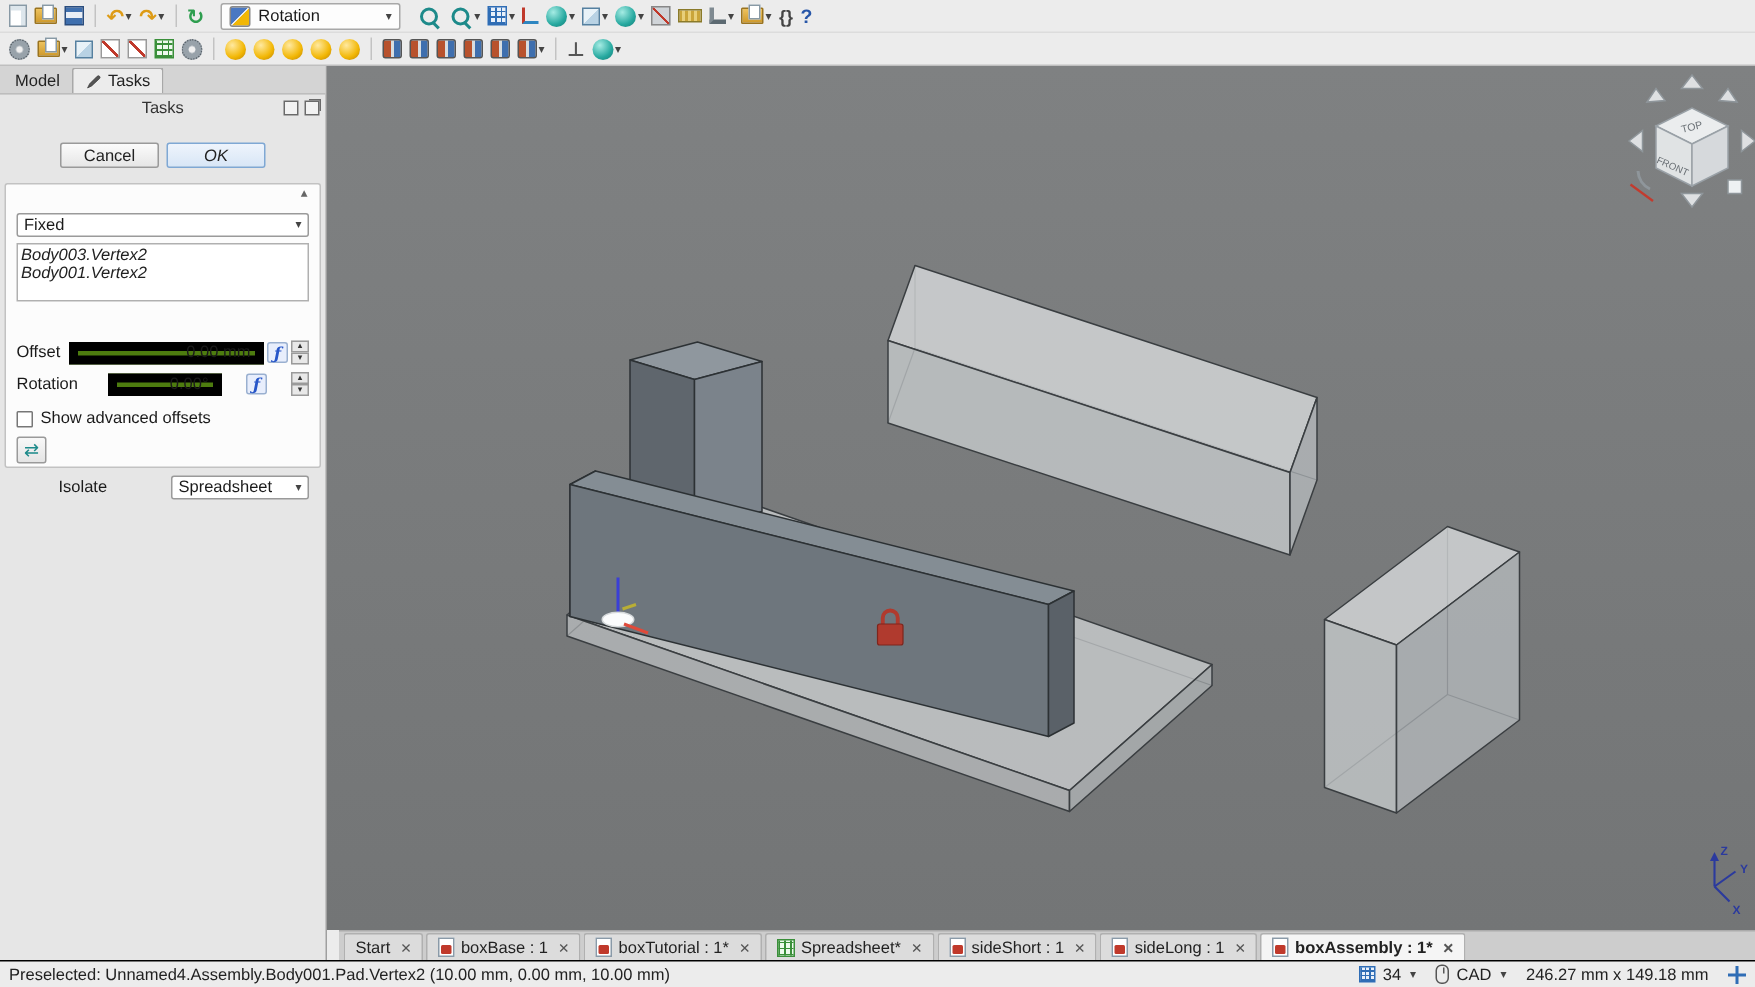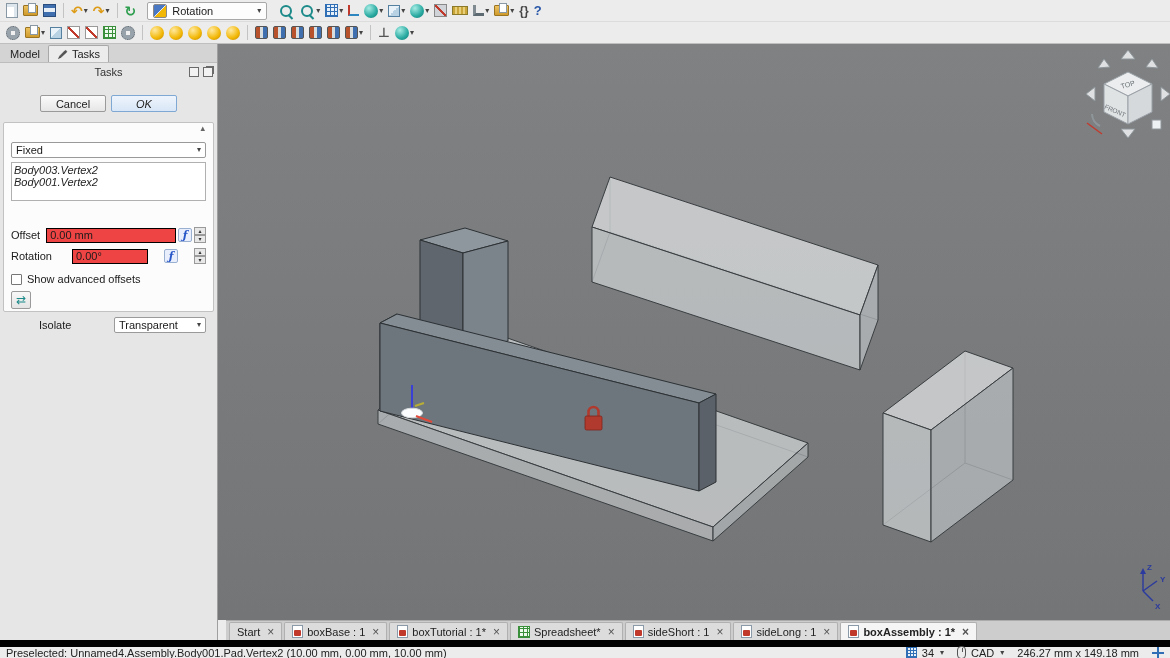--- a/index.html
+++ b/index.html
@@ -60,21 +60,21 @@
   .groupbox{position:relative;margin:10px 3px 0 3px;background:#fcfcfc;border:1px solid #c2c2c2;border-radius:2px;padding:6px 7px 10px 7px;height:190px;}
   .collapse{position:absolute;top:1px;right:8px;color:#666;font-size:9px;line-height:1;}
   .combo{display:flex;align-items:center;height:16px;background:#fff;border:1px solid #9a9a9a;border-radius:2px;padding:0 4px;font-size:11px;}
   .combo .caret{margin-left:auto;}
   .combo.w-fixed{margin-top:13px;}
   .listbox{margin-top:4px;height:39px;border:1px solid #b0b0b0;background:#fff;overflow:hidden;padding:1px 2px;}
   .listitem{font-size:11px;line-height:12px;color:#222;font-style:italic;}
   .fieldrow{display:flex;align-items:center;margin-top:26px;gap:2px;}
   .fieldrow.r2{margin-top:5px;gap:16px;}
   .fieldrow label{margin-right:4px;}
-  .spinfield{flex:1;height:15px;border:1px solid #000000;background:#ef4444;font-size:11px;display:flex;align-items:center;padding:0 3px;}
+  .spinfield{flex:1;height:15px;border:6px solid #000000;background:#4d7c0f;font-size:11px;display:flex;align-items:center;padding:0 3px;justify-content:flex-end;}
   .fx{width:14px;height:14px;border:1px solid #9ab0d0;background:#e8eefc;color:#2756c8;font-family:"DejaVu Serif",serif;font-style:italic;font-weight:bold;font-size:11px;display:inline-flex;align-items:center;justify-content:center;border-radius:2px;}
   .spinner{width:12px;height:16px;display:inline-flex;flex-direction:column;}
   .spinner i{flex:1;border:1px solid #9a9a9a;background:#e8e8e8;display:flex;align-items:center;justify-content:center;font-style:normal;}
   .spinner i.su::before{content:"\25B4";font-size:6px;color:#333;line-height:1;}
   .spinner i.sd::before{content:"\25BE";font-size:6px;color:#333;line-height:1;}
   .checkrow{display:flex;align-items:center;gap:5px;margin-top:9px;}
   .cb{width:11px;height:11px;background:#fff;border:1px solid #777;border-radius:1px;}
   .iconbtn{margin-top:6px;width:20px;height:18px;border:1px solid #9a9a9a;background:linear-gradient(#f8f8f8,#e4e4e4);border-radius:2px;color:#1d8a8a;font-size:12px;display:flex;align-items:center;justify-content:center;}
   .iconbtn::before{content:"\21C4";}
   .isorow{display:flex;align-items:center;margin-top:8px;margin-left:28px;}
@@ -88,21 +88,21 @@
   .doctabs{position:absolute;left:226px;top:620px;width:952px;height:20px;background:#cdcdcd;border-top:1px solid #ababab;display:flex;align-items:flex-end;padding-left:3px;gap:2px;}
   .dtab{display:inline-flex;align-items:center;gap:4px;font-size:11px;height:18px;padding:0 7px;background:#dcdcdc;border:1px solid #b0b0b0;border-bottom:none;border-radius:2px 2px 0 0;color:#222;white-space:nowrap;}
   .dtab.active{background:#f5f5f5;font-weight:bold;}
   .dtab .close{color:#555;font-size:12px;margin-left:3px;line-height:1;}
   .dti{display:inline-block;}
   .dt-doc{width:11px;height:13px;background:#fff;border:1px solid #8a9aa8;position:relative;}
   .dt-doc::before{content:"";position:absolute;left:1px;top:4px;width:7px;height:6px;background:#c0392b;border-radius:1px;}
   .dt-sheet{width:12px;height:12px;background-color:#eefaee;background-image:repeating-linear-gradient(0deg,#3a8f3a 0 1px,transparent 1px 4px),repeating-linear-gradient(90deg,#3a8f3a 0 1px,transparent 1px 4px);border:1px solid #3a8f3a;}
 
   
-  .statusbar{position:absolute;left:0;top:640px;width:1170px;height:18px;background:#ececec;border-top:7px solid #000000;display:flex;align-items:center;justify-content:space-between;padding:0 6px;font-size:11px;color:#222;}
+  .statusbar{position:absolute;left:0;top:640px;width:1170px;height:18px;background:#ececec;border-top:1px solid #000000;display:flex;align-items:center;justify-content:space-between;padding:0 6px;font-size:11px;color:#222;}
   .sb-right{display:flex;align-items:center;gap:5px;}
   .sb-grid-ic{width:11px;height:11px;background-color:#e8f0fa;background-image:repeating-linear-gradient(0deg,#2f6db5 0 1px,transparent 1px 3px),repeating-linear-gradient(90deg,#2f6db5 0 1px,transparent 1px 3px);border:1px solid #2f6db5;}
   .sb-mouse{width:9px;height:13px;border:1px solid #555;border-radius:4px;position:relative;margin-left:8px;}
   .sb-mouse::before{content:"";position:absolute;left:3.5px;top:1px;width:1px;height:4px;background:#555;}
   .sb-axes{width:12px;height:12px;position:relative;margin-left:8px;}
   .sb-axes::before{content:"";position:absolute;left:5px;top:0;width:2px;height:12px;background:#2f6db5;}
   .sb-axes::after{content:"";position:absolute;left:0;top:5px;width:12px;height:2px;background:#2f6db5;}
   .sb-dims{margin-left:8px;}
 </style>
 </head>
@@ -325,21 +325,21 @@
         <div class="checkrow">
           <span class="cb"></span>
           <label>Show advanced offsets</label>
         </div>
 
         <button class="iconbtn"></button>
 
         <div class="isorow">
           <label>Isolate</label>
           <div class="combo">
-            <span>Transparent</span>
+            <span>Spreadsheet</span>
             <span class="caret">▾</span>
           </div>
         </div>
       </div>
     </div>
   </div>
 
   <div class="viewport">
     <svg width="952" height="576" viewBox="0 0 952 576">
 

